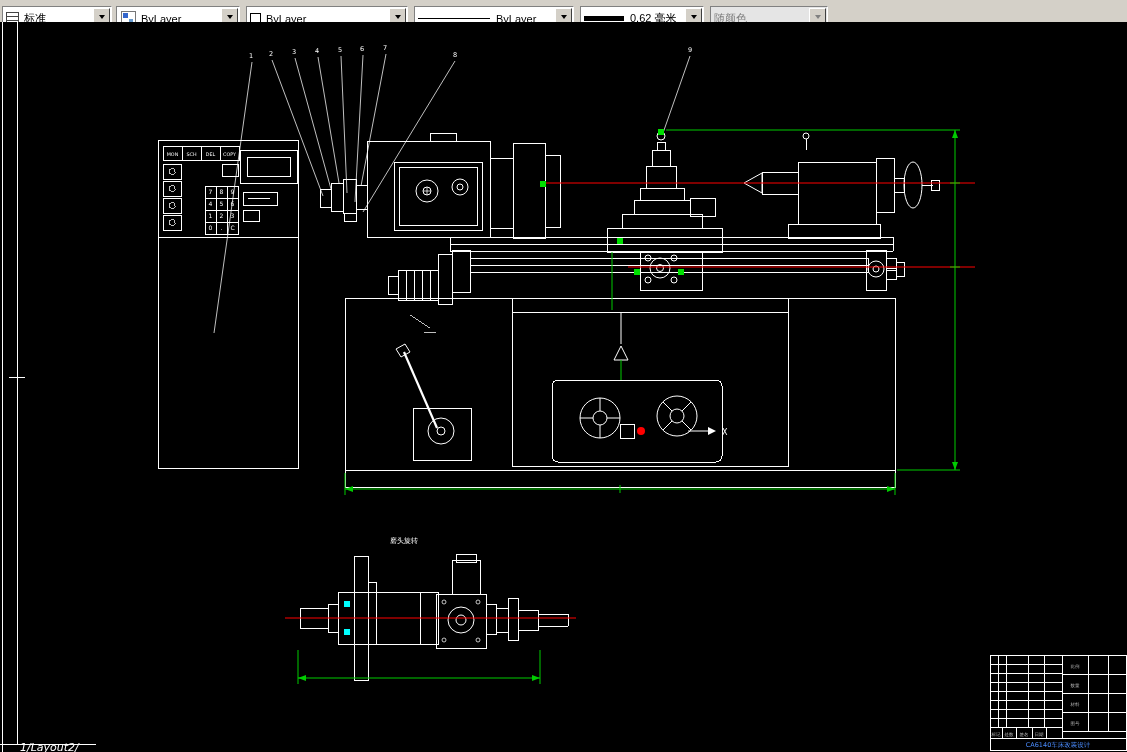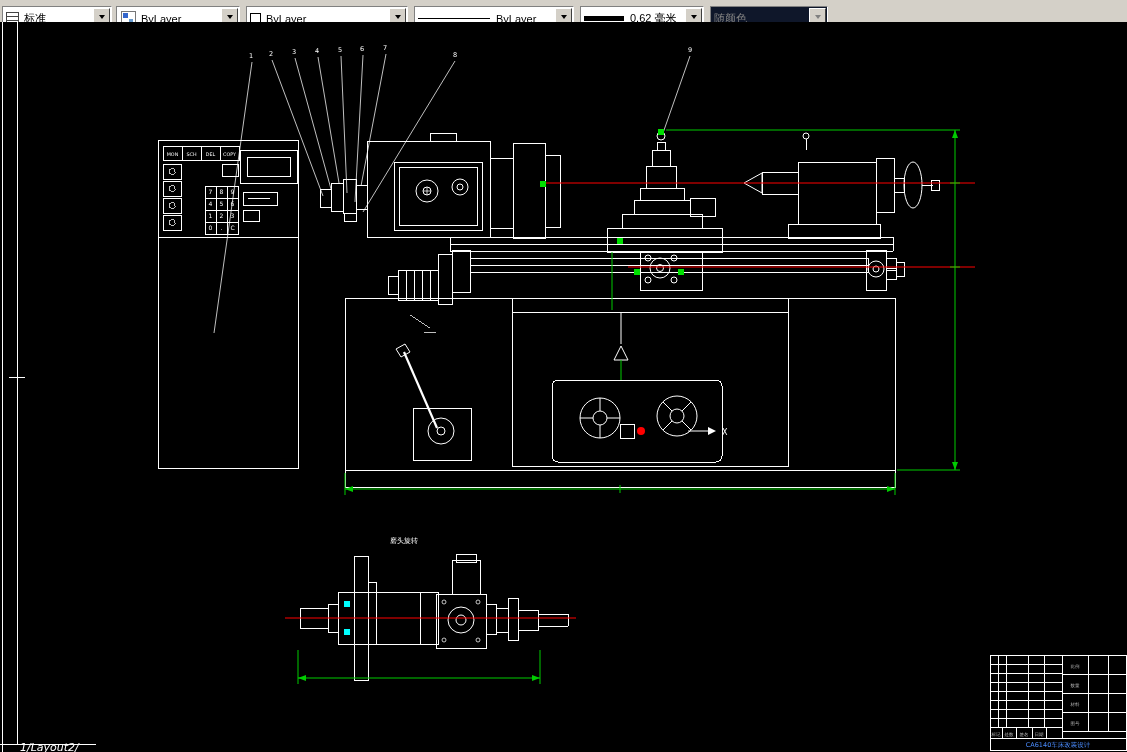--- a/index.html
+++ b/index.html
@@ -6,21 +6,21 @@
   body{width:1127px;height:752px;background:#000;overflow:hidden;
        font-family:"Liberation Sans",sans-serif}
 
   
   .toolbar{position:absolute;top:0;left:0;width:1127px;height:22px;
            background:#d4d0c8;border-bottom:1px solid #808080}
   .combo{position:absolute;top:6px;height:25px;background:#fff;
          border:1px solid;border-color:#808080 #fff #fff #808080;
          box-sizing:border-box;display:flex;align-items:center;
          font-size:11px;color:#000;padding:0 18px 0 3px;white-space:nowrap}
-  .combo.disabled{background:#0f172a;color:#808080}
+  .combo.disabled{background:#e5e5e5;color:#808080}
   .arrowbtn{position:absolute;right:1px;top:1px;width:15px;height:15px;
             background:#d4d0c8;border:1px solid;border-color:#fff #404040 #404040 #fff;
             display:flex;align-items:center;justify-content:center}
   .tri{width:0;height:0;border-left:3px solid transparent;
        border-right:3px solid transparent;border-top:4px solid #000}
   .disabled .tri{border-top-color:#808080}
   .swatch{width:9px;height:9px;background:#fff;border:1px solid #000;margin-right:5px}
   .linesample{width:72px;height:0;border-top:1px solid #000;margin-right:6px}
   .weightsample{width:40px;height:5px;background:#000;margin-right:6px}
   .icon-dimstyle{width:11px;height:11px;border:1px solid #444;background:

